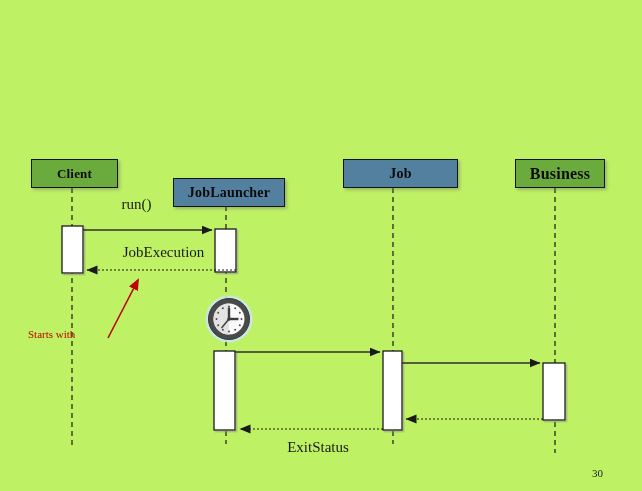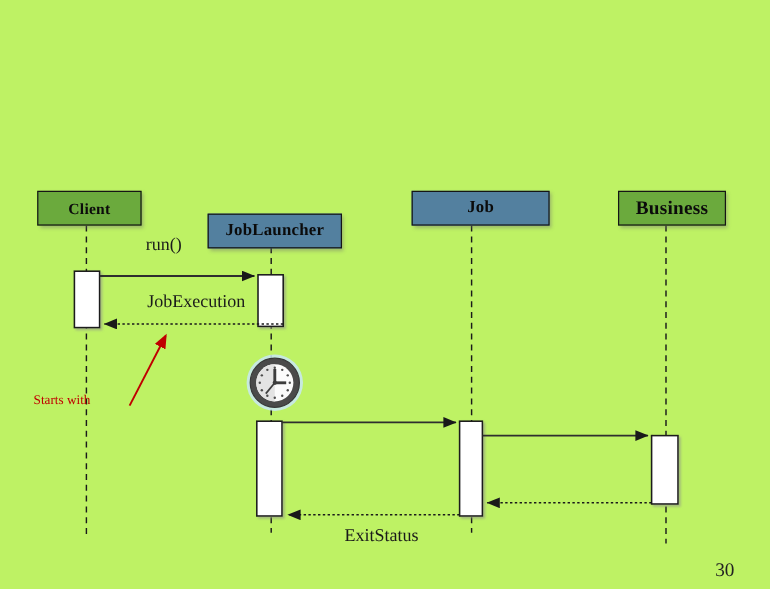--- a/index.html
+++ b/index.html
@@ -24,21 +24,21 @@
   .lbl-run         { left:94px;  top:196px; width:85px;  }
   .lbl-jobexec     { left:96px;  top:244px; width:135px; }
   .lbl-execute     { left:255px; top:328px; width:115px; }
   .lbl-exitstatus  { left:260px; top:403px; width:116px;margin-top:36px; }
   .annotation {
     position:absolute; left:28px; top:326px; width:175px;
     font-size:11px; line-height:16px; text-align:left;
   }
   .page-num {
     position:absolute; left:592px; top:467px; width:24px;
-    font-size:16px; color:#222222; text-align:center;
+    font-size:11px; color:#222222; text-align:left;
   }
   svg.overlay { position:absolute; left:0; top:0; }
 </style>
 </head>
 <body>
 
 <div class="stage">
 
   <svg class="overlay" width="642" height="491" viewBox="0 0 642 491">
     <defs>

